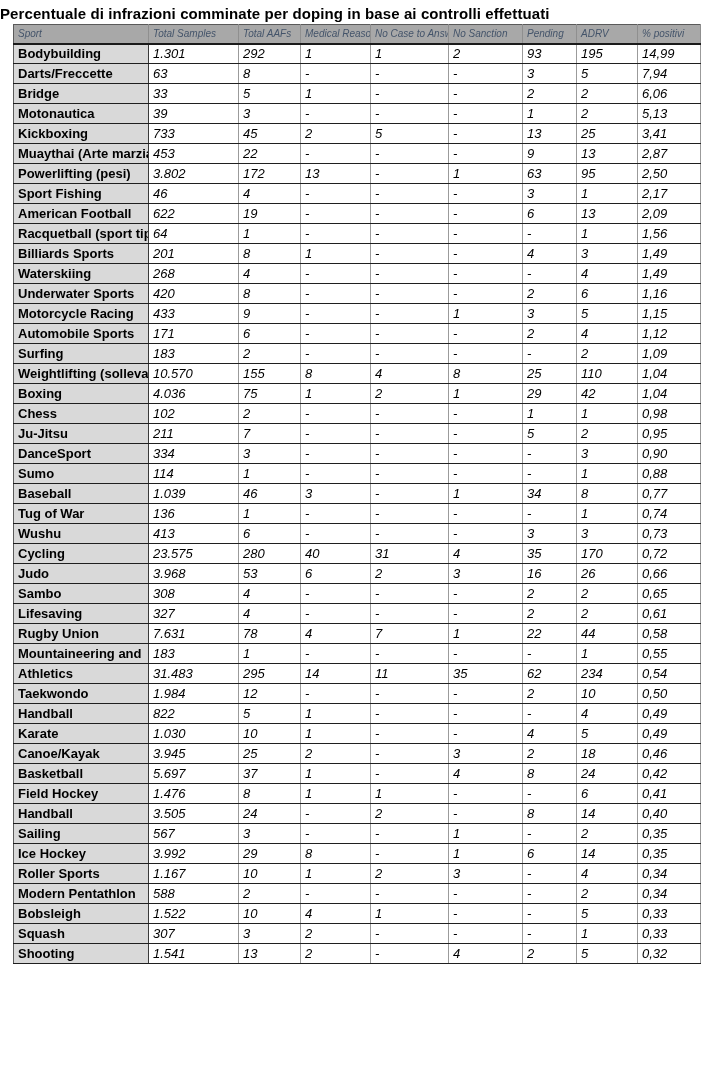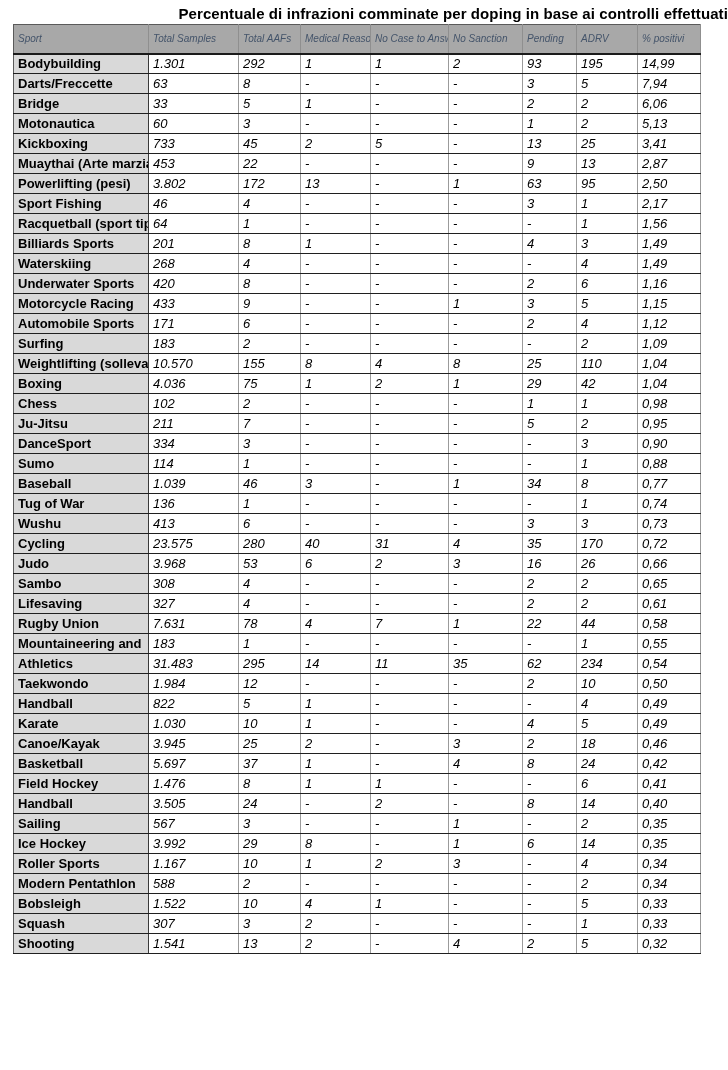--- a/index.html
+++ b/index.html
@@ -11,21 +11,21 @@
     font-family: "Liberation Sans", sans-serif;
     -webkit-font-smoothing: antialiased;
   }
   .page {
     position: relative;
     width: 728px;
     height: 1070px;
     overflow: hidden;
   }
   .title {
-    text-align: right;
+    text-align: left;
     font-weight: bold;
     font-size: 15px;
     color: #000000;
     padding-top: 5px;
     letter-spacing: 0.1px;
   }
   table.data-table {
     border-collapse: collapse;
     table-layout: fixed;
     width: 687px;
@@ -39,21 +39,21 @@
     text-align: left;
     vertical-align: middle;
     box-sizing: border-box;
   }
   thead th {
     background: var(--header-bg, #a8a8a8);
     color: var(--header-text, #44546a);
     font-style: italic;
     font-weight: normal;
     font-size: 10px;
-    height: 29px;
+    height: 19px;
     padding: 1px 4px;
     border-bottom: 2px solid #1a1a1a;
     border-right: 1px solid #8f8f8f;
   }
   tbody td {
     height: 20px;
     padding: 0 4px;
     border-bottom: 1px solid #1f1f1f;
     border-right: 1px solid #9b9b9b;
     font-size: 13px;
@@ -131,21 +131,21 @@
           <td class="num-cell">5</td>
           <td class="num-cell">1</td>
           <td class="num-cell">-</td>
           <td class="num-cell">-</td>
           <td class="num-cell">2</td>
           <td class="num-cell">2</td>
           <td class="num-cell">6,06</td>
         </tr>
         <tr>
           <td class="sport-cell">Motonautica</td>
-          <td class="num-cell">60</td>
+          <td class="num-cell">39</td>
           <td class="num-cell">3</td>
           <td class="num-cell">-</td>
           <td class="num-cell">-</td>
           <td class="num-cell">-</td>
           <td class="num-cell">1</td>
           <td class="num-cell">2</td>
           <td class="num-cell">5,13</td>
         </tr>
         <tr>
           <td class="sport-cell">Kickboxing</td>
@@ -183,20 +183,31 @@
         <tr>
           <td class="sport-cell">Sport Fishing</td>
           <td class="num-cell">46</td>
           <td class="num-cell">4</td>
           <td class="num-cell">-</td>
           <td class="num-cell">-</td>
           <td class="num-cell">-</td>
           <td class="num-cell">3</td>
           <td class="num-cell">1</td>
           <td class="num-cell">2,17</td>
+        </tr>
+        <tr>
+          <td class="sport-cell">American Football</td>
+          <td class="num-cell">622</td>
+          <td class="num-cell">19</td>
+          <td class="num-cell">-</td>
+          <td class="num-cell">-</td>
+          <td class="num-cell">-</td>
+          <td class="num-cell">6</td>
+          <td class="num-cell">13</td>
+          <td class="num-cell">2,09</td>
         </tr>
         <tr>
           <td class="sport-cell">Racquetball (sport tip</td>
           <td class="num-cell">64</td>
           <td class="num-cell">1</td>
           <td class="num-cell">-</td>
           <td class="num-cell">-</td>
           <td class="num-cell">-</td>
           <td class="num-cell">-</td>
           <td class="num-cell">1</td>

